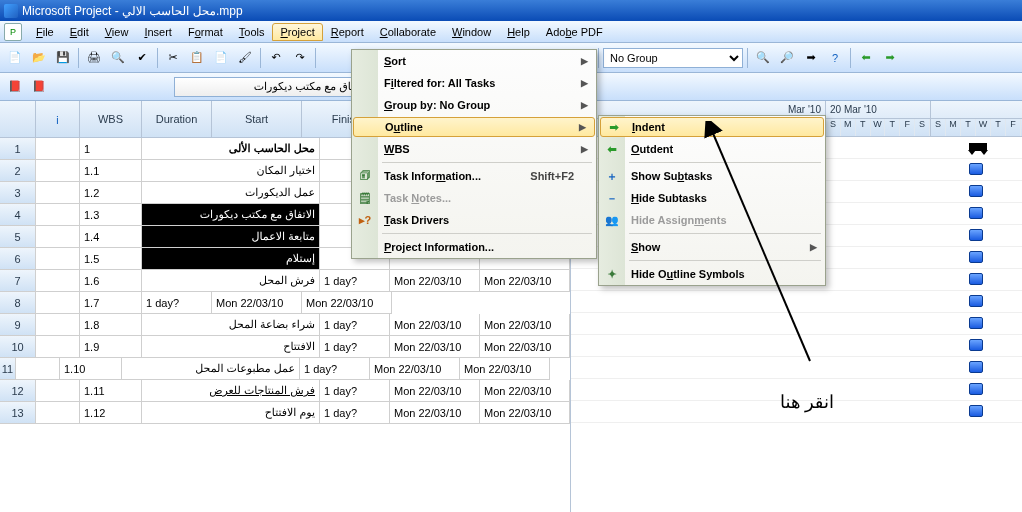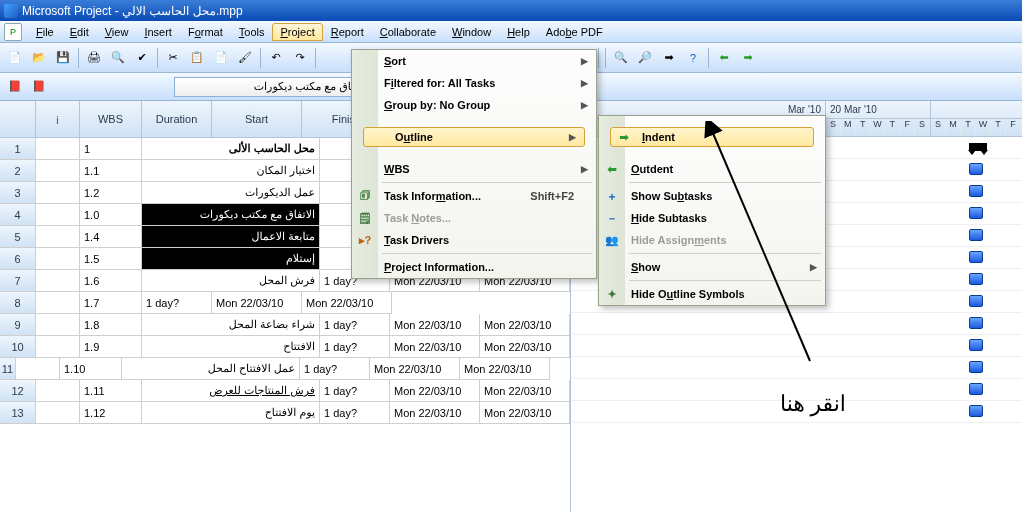--- a/index.html
+++ b/index.html
@@ -38,27 +38,27 @@
   .gantt-row { height:22px; border-bottom:1px solid #efefef; position:relative;}
   .bar-summary { position:absolute; height:8px; background:#000; top:6px;}
   .bar-summary:before, .bar-summary:after { content:''; position:absolute; top:7px; border:4px solid transparent; border-top:5px solid #000;}
   .bar-summary:before{left:-1px;} .bar-summary:after{right:-1px;}
   .bar-task { position:absolute; height:12px; background:linear-gradient(#6aa4ff,#1a5be0); border:1px solid #0a3a90; border-radius:2px; top:4px;}
   
   .dropdown { position:absolute; background:linear-gradient(#fdfdfd,#f4f4ef); border:1px solid #9aa28d; box-shadow:3px 3px 6px rgba(0,0,0,.25); z-index:100; font-size:11px;font-weight:bold;}
   .dropdown .stripe { position:absolute; left:0; top:0; bottom:0; width:26px; background:linear-gradient(to right,#e6ece0,#dde5d6);}
   .dropdown .ditem { position:relative; height:22px; display:flex; align-items:center; padding:0 22px 0 32px; cursor:default;}
   .dropdown .ditem.disabled { color:#9b9b9b; }
-  .dropdown .ditem.hi { background:linear-gradient(#fff4cc,#ffe9a0); border:1px solid #d5a13a; border-radius:3px; padding:0 21px 0 31px; height:20px; margin:11px;}
+  .dropdown .ditem.hi { background:linear-gradient(#fff4cc,#ffe9a0); border:1px solid #d5a13a; border-radius:3px; padding:0 21px 0 31px; height:20px; margin:1px;}
   .dropdown .ditem .arrow { position:absolute; right:8px; font-size:9px; color:#555;}
   .dropdown .ditem .shortcut { position:absolute; right:22px; color:#444;}
   .dropdown .dsep { height:1px; background:#cfcfca; margin:2px 4px 2px 30px;}
   .dropdown .ditem .ico { position:absolute; left:5px; width:16px; height:16px; display:flex; align-items:center; justify-content:center; font-size:11px; color:#3a7a3a;}
   .annotation-arrow { position:absolute; z-index:200; }
-  .annotation-text { position:absolute; z-index:200; font-size:22px; color:#000; font-family: Tahoma; direction:rtl;}
+  .annotation-text { position:absolute; z-index:200; font-size:18px; color:#000; font-family: Tahoma; direction:rtl;}
 </style>
 </head>
 <body>
 
 <div class="titlebar">
   <div class="win-icon"></div>
   <span>Microsoft Project - محل الحاسب الالي.mpp</span>
 </div>
 
 <div class="menubar">
@@ -90,20 +90,23 @@
   <div class="tbtn">📋</div>
   <div class="tbtn">📄</div>
   <div class="tbtn">🖌</div>
   <div class="tsep"></div>
   <div class="tbtn">↶</div>
   <div class="tbtn">↷</div>
   <div class="tsep"></div>
   <div style="flex:0 0 250px"></div>
   <div class="tbtn">🔗</div>
   <div class="tsep"></div>
+  <select class="tselect" style="width:140px">
+    <option>No Group</option>
+  </select>
   <div class="tsep"></div>
   <div class="tbtn">🔍</div>
   <div class="tbtn">🔎</div>
   <div class="tbtn">➡</div>
   <div class="tbtn" style="color:#1060c0">?</div>
   <div class="tsep"></div>
   <div class="tbtn" style="color:#2a9a2a">⬅</div>
   <div class="tbtn" style="color:#2a9a2a">➡</div>
 </div>
 
@@ -152,21 +155,21 @@
           <div class="gcell " style="width: 44px;"></div>
           <div class="gcell " style="width: 62px;">1.2</div>
           <div class="gcell taskname" style="width: 178px;">عمل الديكورات</div>
           <div class="gcell " style="width: 70px;"></div>
           <div class="gcell " style="width: 90px;"></div>
           <div class="gcell " style="width: 90px;"></div>
         </div>
         <div class="grow">
           <div class="gcell rowhead" style="width: 36px;">4</div>
           <div class="gcell " style="width: 44px;"></div>
-          <div class="gcell " style="width: 62px;">1.0</div>
+          <div class="gcell " style="width: 62px;">1.3</div>
           <div class="gcell taskname sel" style="width: 178px;">الاتفاق مع مكتب ديكورات</div>
           <div class="gcell " style="width: 70px;"></div>
           <div class="gcell " style="width: 90px;"></div>
           <div class="gcell " style="width: 90px;"></div>
         </div>
         <div class="grow">
           <div class="gcell rowhead" style="width: 36px;">5</div>
           <div class="gcell " style="width: 44px;"></div>
           <div class="gcell " style="width: 62px;">1.4</div>
           <div class="gcell taskname sel" style="width: 178px;">متابعة الاعمال</div>
@@ -215,21 +218,21 @@
           <div class="gcell " style="width: 62px;">1.9</div>
           <div class="gcell taskname" style="width: 178px;">الافتتاح</div>
           <div class="gcell " style="width: 70px;">1 day?</div>
           <div class="gcell " style="width: 90px;">Mon 22/03/10</div>
           <div class="gcell " style="width: 90px;">Mon 22/03/10</div>
         </div>
         <div class="grow">
           <div class="gcell rowhead" style="width: 16px;">11</div>
           <div class="gcell " style="width: 44px;"></div>
           <div class="gcell " style="width: 62px;">1.10</div>
-          <div class="gcell taskname" style="width: 178px;">عمل الافتتاح المحل</div>
+          <div class="gcell taskname" style="width: 178px;">عمل مطبوعات المحل</div>
           <div class="gcell " style="width: 70px;">1 day?</div>
           <div class="gcell " style="width: 90px;">Mon 22/03/10</div>
           <div class="gcell " style="width: 90px;">Mon 22/03/10</div>
         </div>
         <div class="grow">
           <div class="gcell rowhead" style="width: 36px;">12</div>
           <div class="gcell " style="width: 44px;"></div>
           <div class="gcell " style="width: 62px;">1.11</div>
           <div class="gcell taskname" style="width: 178px; text-decoration: underline;">فرش المنتاجات للعرض</div>
           <div class="gcell " style="width: 70px;">1 day?</div>

